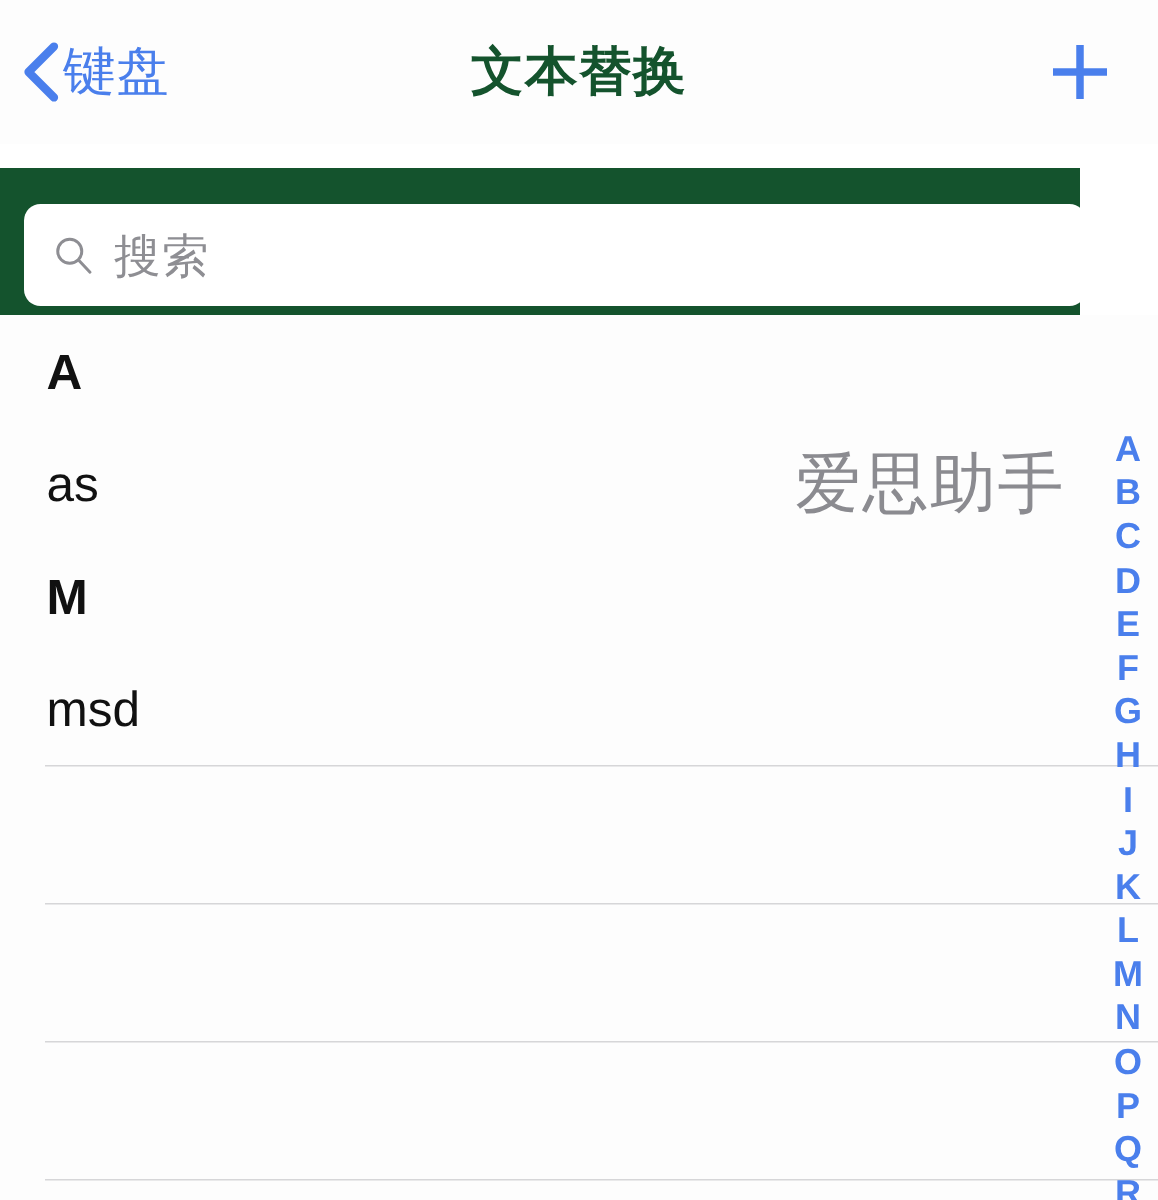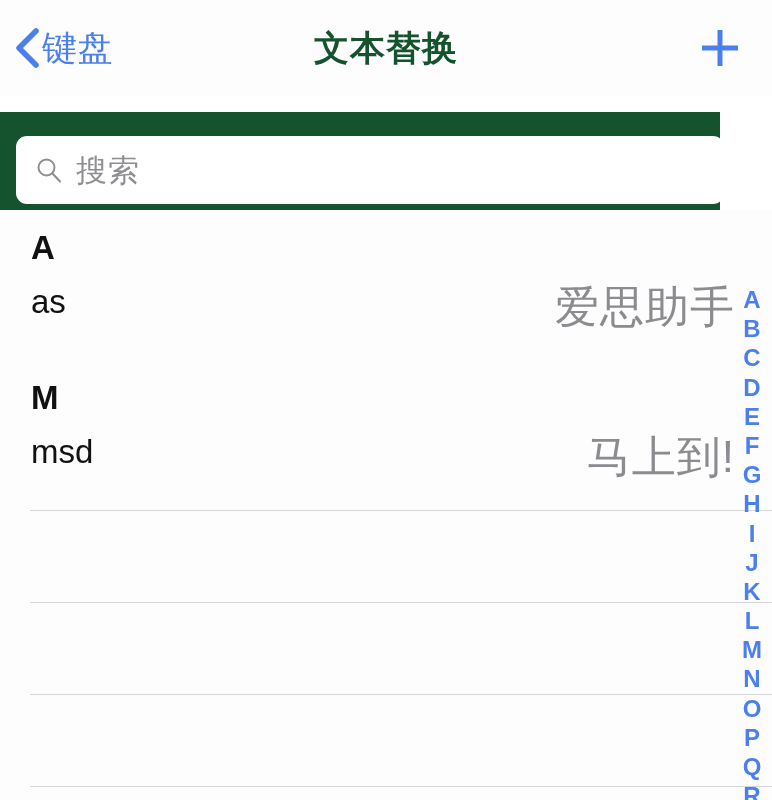--- a/index.html
+++ b/index.html
@@ -126,22 +126,23 @@
   }
   .section-header-text {
     font-size: 33px;
     font-weight: bold;
     color: #111111;
     line-height: 1;
   }
   .row {
     height: 75px;
     display: flex;
+    align-items: center;
     padding-left: 31px;
-    padding-right: 37px;
+    padding-right: 62px;
     box-sizing: border-box;
     cursor: pointer;
   }
   .row-shortcut {
     font-size: 33px;
     color: #111111;
     line-height: 1;
     flex: 0 0 auto;
   }
   .row-phrase {
@@ -226,21 +227,20 @@
   <div class="row">
     <span class="row-shortcut">as</span>
     <span class="row-phrase">爱思助手</span>
   </div>
 
   <div class="section-header">
     <span class="section-header-text">M</span>
   </div>
   <div class="row">
     <span class="row-shortcut">msd</span>
-    <span class="row-phrase">马上到!</span>
   </div>
   <div class="row-divider"></div>
 
   <div class="empty-row"></div>
   <div class="row-divider"></div>
   <div class="empty-row"></div>
   <div class="row-divider"></div>
   <div class="empty-row"></div>
   <div class="row-divider"></div>
 

